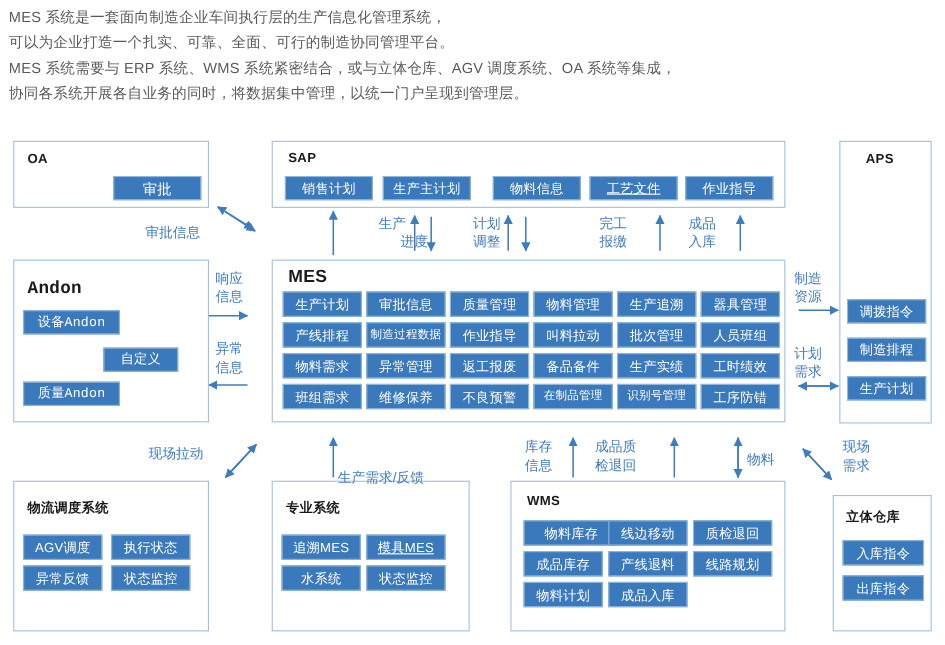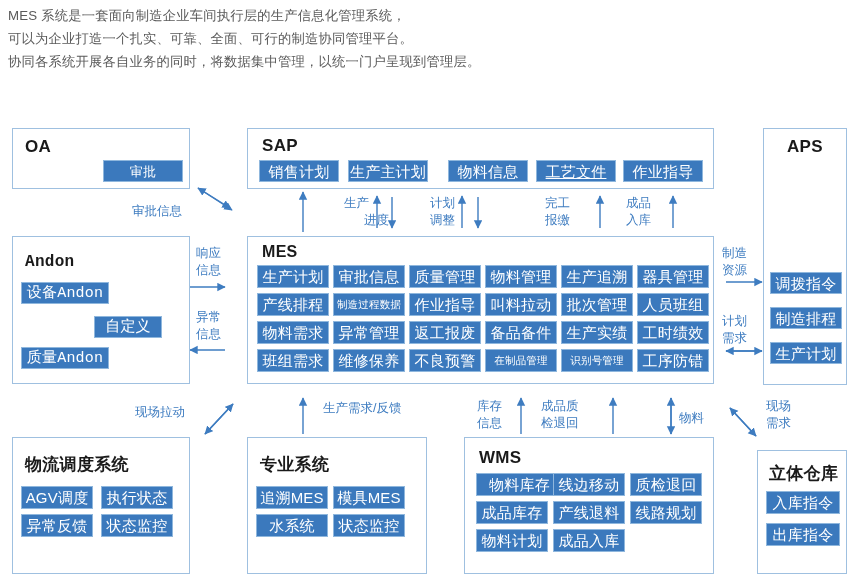--- a/index.html
+++ b/index.html
@@ -25,39 +25,39 @@
   .box{
     position:absolute;
     border:1px solid #9fc0e0;
     background:#ffffff;
     box-sizing:border-box;
   }
   .box-title{
     position:absolute;
     font-weight:bold;
     color:#1a1a1a;
-    font-size:17px;
+    font-size:12px;
     letter-spacing:.3px;
     white-space:nowrap;
   }
 
   
   .tag{
     position:absolute;
     background:#3b79bd;
     border:1px solid #8fb7dd;
     color:#ffffff;
     font-size:13px;
     line-height:1;
     display:flex;align-items:center;justify-content:center;
     box-sizing:border-box;
     white-space:nowrap;
     letter-spacing:.2px;
   }
-  .tag.small{font-size:15px;}
+  .tag.small{font-size:12px;}
   .tag.tiny{font-size:10.5px;}
 
   
   .clabel{
     position:absolute;
     color:#3e7cc0;
     font-size:12.5px;
     line-height:16px;
     white-space:nowrap;
     text-align:center;
@@ -68,20 +68,21 @@
   #arrows{position:absolute;left:0;top:0;width:859px;height:586px;pointer-events:none;}
 </style>
 </head>
 <body>
 
 <div id="root">
 
   <div class="intro">
     <div>MES 系统是一套面向制造企业车间执行层的生产信息化管理系统，</div>
     <div>可以为企业打造一个扎实、可靠、全面、可行的制造协同管理平台。</div>
+    <div>MES 系统需要与 ERP 系统、WMS 系统紧密结合，或与立体仓库、AGV 调度系统、OA 系统等集成，</div>
     <div>协同各系统开展各自业务的同时，将数据集中管理，以统一门户呈现到管理层。</div>
   </div>
 
   <svg id="arrows">
     <defs>
       <marker id="ah" markerWidth="7" markerHeight="7" refX="5.5" refY="3" orient="auto">
         <path d="M0,0 L6,3 L0,6 z" fill="#3e7cc0"></path>
       </marker>
       <marker id="ah2" markerWidth="7" markerHeight="7" refX="5.5" refY="3" orient="auto">
         <path d="M0,0 L6,3 L0,6 z" fill="#3e7cc0"></path>
@@ -191,21 +192,21 @@
     <div class="box-title" style="left:12px;top:15px;">物流调度系统</div>
     <div class="tag small" style="left:8px;top:48px;width:72px;height:23px;">AGV调度</div>
     <div class="tag small" style="left:88px;top:48px;width:72px;height:23px;">执行状态</div>
     <div class="tag small" style="left:8px;top:76px;width:72px;height:23px;">异常反馈</div>
     <div class="tag small" style="left:88px;top:76px;width:72px;height:23px;">状态监控</div>
   </div>
 
   <div class="box" style="left:247px;top:437px;width:180px;height:137px;">
     <div class="box-title" style="left:12px;top:15px;">专业系统</div>
     <div class="tag small" style="left:8px;top:48px;width:72px;height:23px;">追溯MES</div>
-    <div class="tag small" style="left:85px;top:48px;width:72px;height:23px;">模具MES</div>
+    <div class="tag small" style="left:85px;top:48px;width:72px;height:23px;text-decoration:underline;">模具MES</div>
     <div class="tag small" style="left:8px;top:76px;width:72px;height:23px;">水系统</div>
     <div class="tag small" style="left:85px;top:76px;width:72px;height:23px;">状态监控</div>
   </div>
 
   <div class="box" style="left:464px;top:437px;width:250px;height:137px;">
     <div class="box-title" style="left:14px;top:10px;">WMS</div>
     <div class="tag small" style="left:11px;top:35px;width:87px;height:23px;">物料库存</div>
     <div class="tag small" style="left:88px;top:35px;width:72px;height:23px;">线边移动</div>
     <div class="tag small" style="left:165px;top:35px;width:72px;height:23px;">质检退回</div>
     <div class="tag small" style="left:11px;top:63px;width:72px;height:23px;">成品库存</div>
@@ -242,21 +243,21 @@
   <div class="clabel stack" style="left:626px;top:212px;">入库</div>
 
   <div class="clabel stack" style="left:722px;top:245px;">制造</div>
   <div class="clabel stack" style="left:722px;top:262px;">资源</div>
 
   <div class="clabel stack" style="left:722px;top:313px;">计划</div>
   <div class="clabel stack" style="left:722px;top:330px;">需求</div>
 
   <div class="clabel" style="left:135px;top:404px;">现场拉动</div>
 
-  <div class="clabel" style="left:307px;top:400px;margin-left:16px;">生产需求/反馈</div>
+  <div class="clabel" style="left:307px;top:426px;">生产需求/反馈</div>
 
   <div class="clabel stack" style="left:477px;top:398px;">库存</div>
   <div class="clabel stack" style="left:477px;top:415px;">信息</div>
 
   <div class="clabel stack" style="left:541px;top:398px;">成品质</div>
   <div class="clabel stack" style="left:541px;top:415px;">检退回</div>
 
   <div class="clabel" style="left:679px;top:410px;">物料</div>
 
   <div class="clabel stack" style="left:766px;top:398px;">现场</div>

